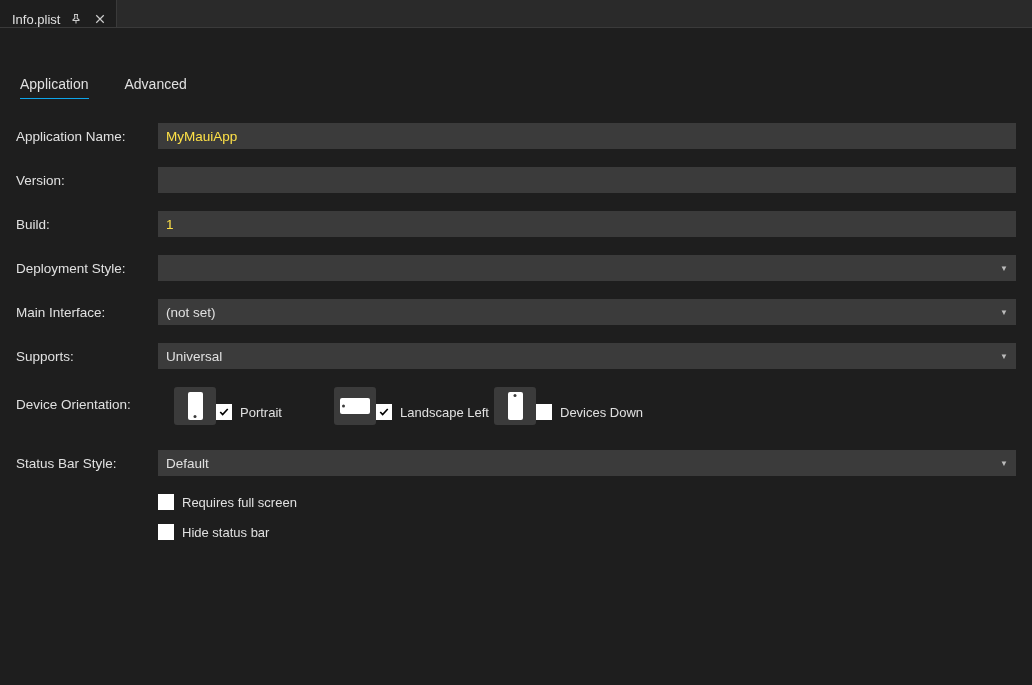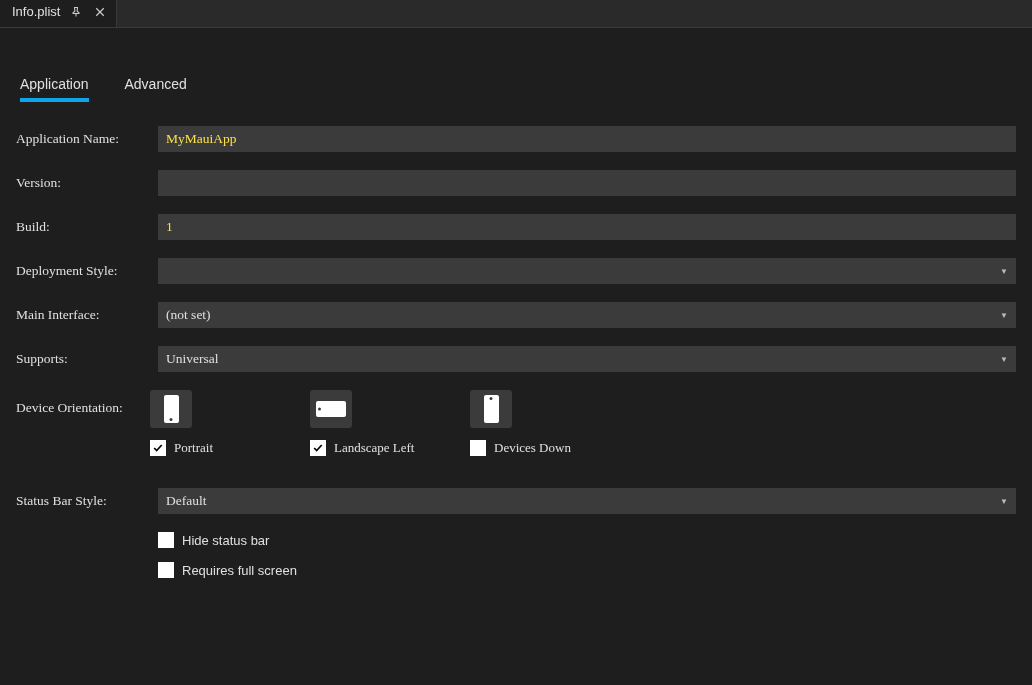--- a/index.html
+++ b/index.html
@@ -14,22 +14,22 @@
     }
     .tab-bar {
       background: #2a2a2a;
       height: 28px;
       display: flex;
       align-items: stretch;
       border-bottom: 1px solid #3a3a3a;
     }
     .tab {
       display: flex;
-      align-items: flex-start;
-      padding: 4px 8px 0 12px;
+      align-items: flex-end;
+      padding: 12px 8px 0 12px;
       background: #1e1e1e;
       border-right: 1px solid #3a3a3a;
       gap: 8px;
       font-size: 13px;
     }
     .tab .pin-icon, .tab .close-icon {
       display: inline-flex;
       align-items: center;
       justify-content: center;
       width: 16px;
@@ -48,27 +48,26 @@
       padding-left: 4px;
       margin-top: 28px;
       margin-bottom: 24px;
     }
     .subtab {
       font-size: 14px;
       padding-bottom: 6px;
       cursor: pointer;
     }
     .subtab.active {
-      border-bottom: 4px solid #0ea5e9;
+      border-bottom: 1px solid #0ea5e9;
     }
     .form-row {
       display: flex;
       align-items: center;
       margin-bottom: 18px;
-      font-family: Liberation Serif, serif;
     }
     .form-row.tall { align-items: flex-start; }
     .form-label {
       width: 142px;
       flex-shrink: 0;
       font-size: 13.5px;
     }
     .text-input {
       flex: 1;
       background: #3b3b3b;
@@ -91,21 +90,22 @@
       height: 26px;
       cursor: pointer;
       font-size: 13.5px;
     }
     .dropdown .caret {
       font-size: 8px;
       color: #bbb;
     }
     .orientation-item {
       display: flex;
-      flex-direction: column;
+      flex-direction: row;
+      align-items: center;
       width: 160px;
     }
     .orientation-icon {
       width: 42px;
       height: 38px;
       background: #3b3b3b;
       border-radius: 3px;
       display: flex;
       align-items: center;
       justify-content: center;
@@ -213,21 +213,21 @@
   </div>
 
   <div class="form-row">
     <div class="form-label">Supports:</div>
     <div class="dropdown">
       <span>Universal</span>
       <span class="caret">▼</span>
     </div>
   </div>
 
-  <div class="form-row tall" style="margin-bottom:32px;">
+  <div class="form-row tall" style="margin-bottom:13px;gap:24px;">
     <div class="form-label" style="padding-top:10px;">Device Orientation:</div>
     <div class="orientation-block">
       <div class="orientation-options-row">
         <div class="orientation-item">
           <div class="orientation-icon">
               <div class="device-shape portrait normal">
                 <div class="home"></div>
               </div>
             </div>
           <label class="checkbox-label">
@@ -273,21 +273,21 @@
     <div class="form-label">Status Bar Style:</div>
     <div class="dropdown">
       <span>Default</span>
       <span class="caret">▼</span>
     </div>
   </div>
 
   <div class="status-checks">
     <label class="checkbox-label">
       <span class="checkbox"></span>
-      <span>Hide status bar</span>
+      <span>Requires full screen</span>
     </label>
     <label class="checkbox-label">
       <span class="checkbox"></span>
-      <span>Requires full screen</span>
+      <span>Hide status bar</span>
     </label>
   </div>
 
 </div>
 
 </body></html>

